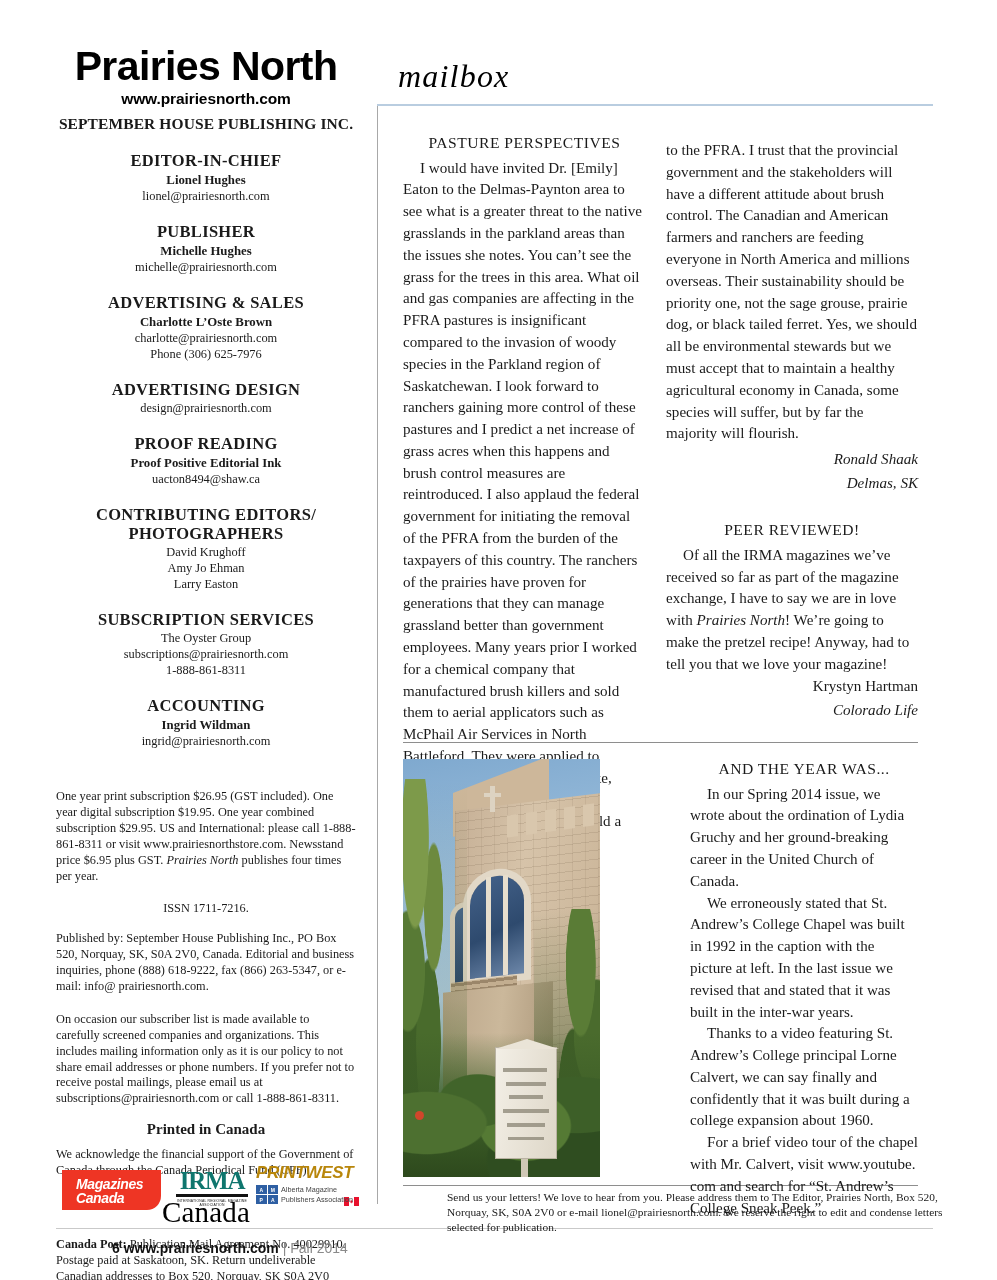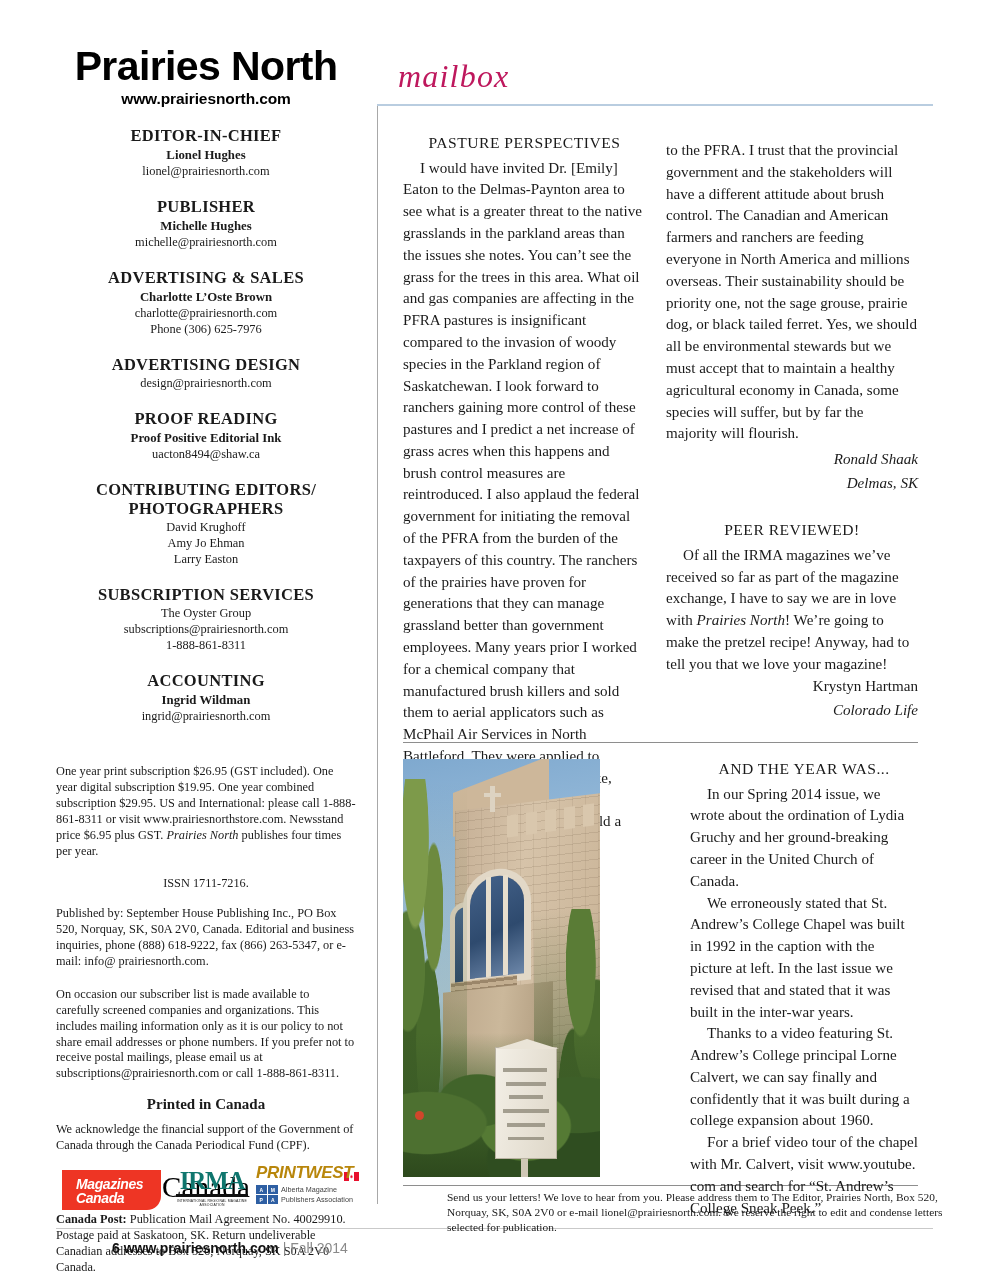--- a/index.html
+++ b/index.html
@@ -224,21 +224,21 @@
     width: 877px; height: 1px;
     background: #c9c9c9;
   }
 
   
   #mailbox-title {
     position: absolute; left: 398px; top: 58px;
     font-family: "Liberation Serif", serif;
     font-style: italic;
     font-size: 32px;
-    color: #be185d;
+    color: #000000;
     letter-spacing: 1.2px;
   }
 
   
   .letters-col {
     position: absolute;
     font-size: 15.1px;
     line-height: 1.445;
     text-align: left;
   }
@@ -441,20 +441,21 @@
   #page-footer .pf-url { font-weight: bold; color: #111; }
   #page-footer .pf-iss { color: #8a8a8a; }
 </style>
 </head>
 <body>
 
 <div id="left-col">
 
   <div class="logo-wordmark">Prairies North</div>
   <div class="logo-url">www.prairiesnorth.com</div>
+  <div class="publisher-line">SEPTEMBER HOUSE PUBLISHING INC.</div>
 
   <div class="staff-block">
     <div class="staff-role">EDITOR-IN-CHIEF</div>
     <div class="staff-name">Lionel Hughes</div>
     <div class="staff-detail">lionel@prairiesnorth.com</div>
   </div>
 
   <div class="staff-block">
     <div class="staff-role">PUBLISHER</div>
     <div class="staff-name">Michelle Hughes</div>

